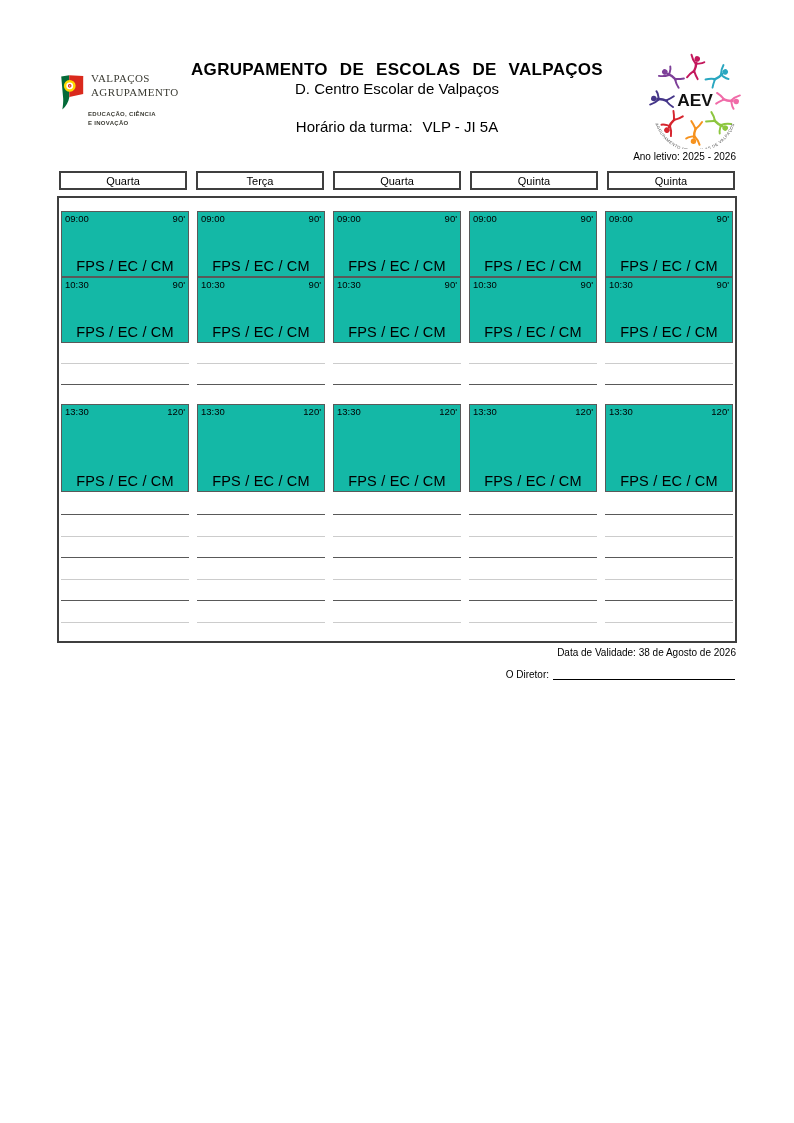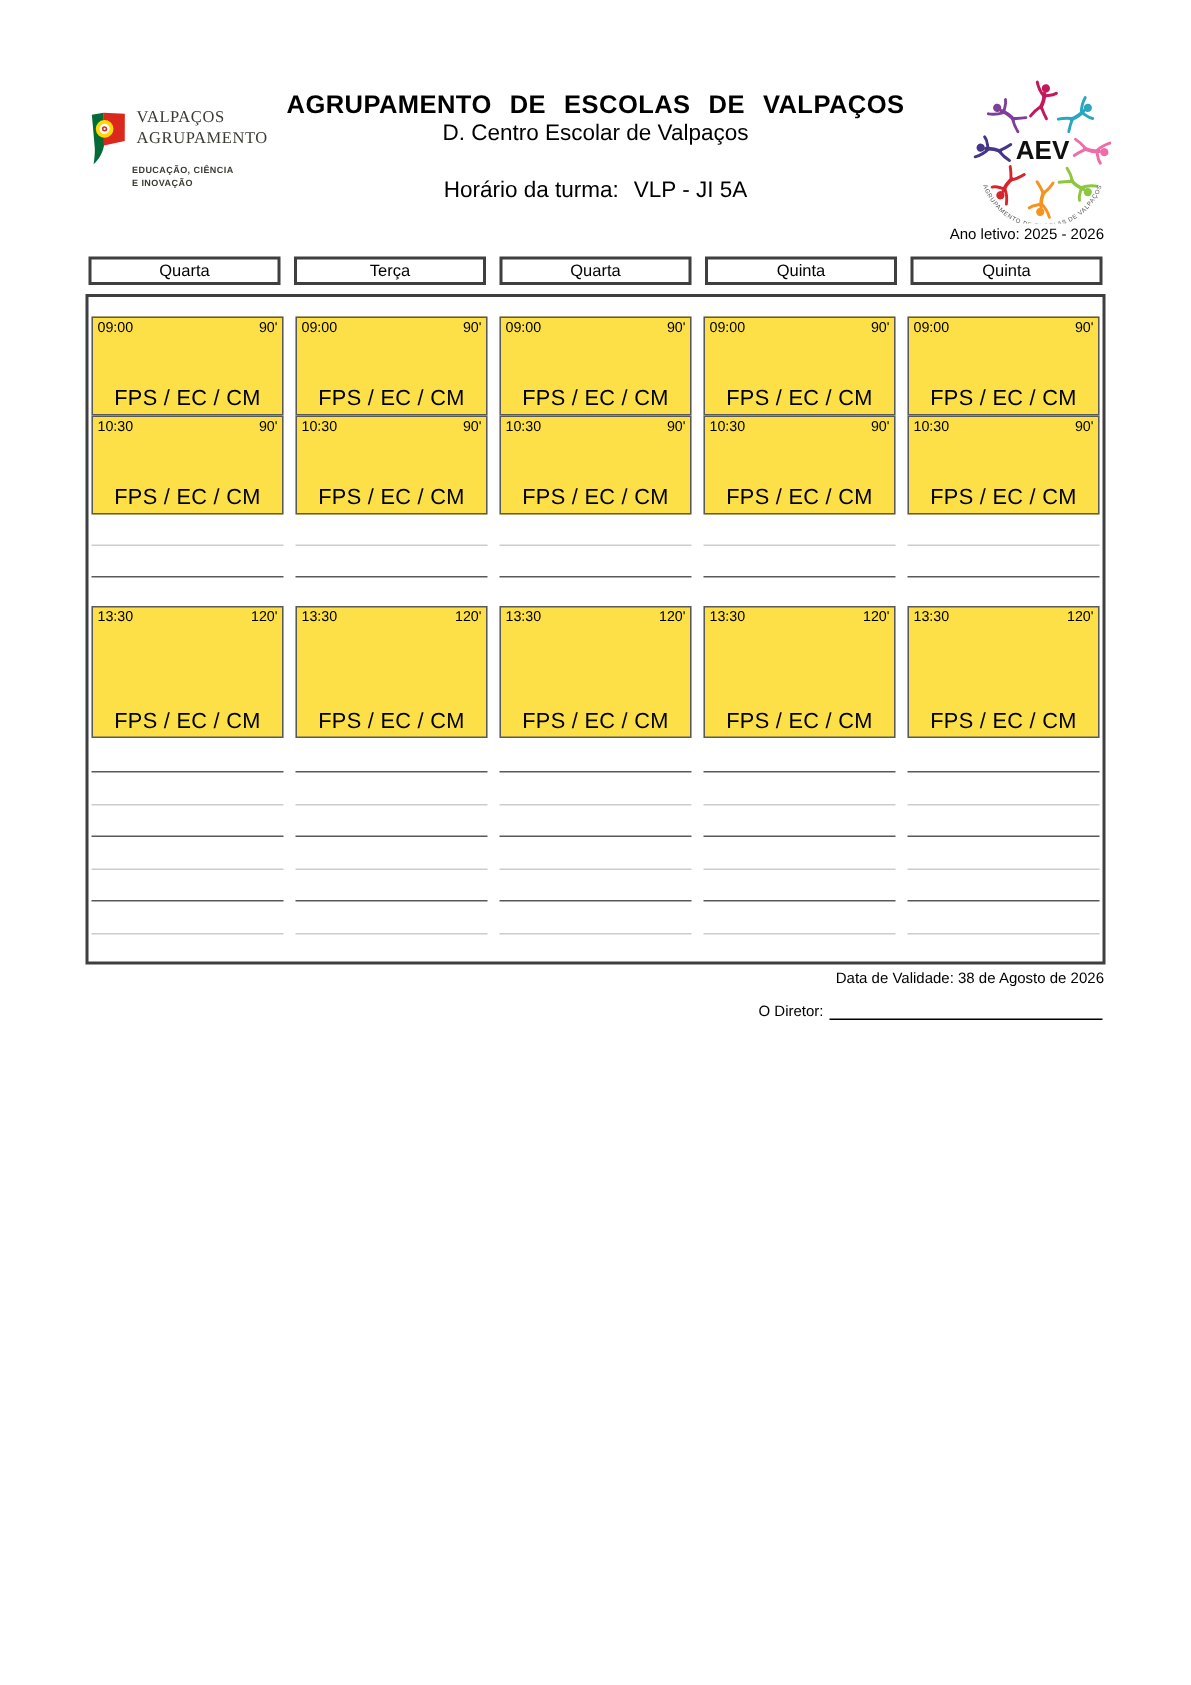--- a/index.html
+++ b/index.html
@@ -30,21 +30,21 @@
               display:flex; justify-content:space-between; padding:0 2px; }
   .day-box { width:128px; height:19px; border:2px solid #3f3f3f; background:#fff;
              font-size:11px; display:flex; align-items:center; justify-content:center; }
 
   
   .grid-box { position:absolute; left:57px; top:196px; width:680px; height:447px;
               border:2px solid #3f3f3f; background:#fff;
               display:flex; justify-content:space-between; padding:0 2px; }
   .col { position:relative; width:128px; height:100%; }
 
-  .cell { position:absolute; left:0; width:128px; border:1.5px solid #595959; background:#fde047; }
+  .cell { position:absolute; left:0; width:128px; border:1.5px solid #595959; background:#14b8a6; }
   .cell.c1 { top:13px;  height:66px; }
   .cell.c2 { top:79px;  height:66px; }
   .cell.c3 { top:206px; height:88px; }
   .cell-head { display:flex; justify-content:space-between; padding:2px 3px 0 3px;
                font-size:9.5px; line-height:1.1; }
   .subject { position:absolute; left:0; bottom:2px; width:100%; text-align:center;
              font-size:14.5px; letter-spacing:.2px; }
 
   .rline { position:absolute; left:0; width:128px; height:0; border-top:1.5px solid #595959; }
   .rline.light { border-top-color:#cccccc; }

